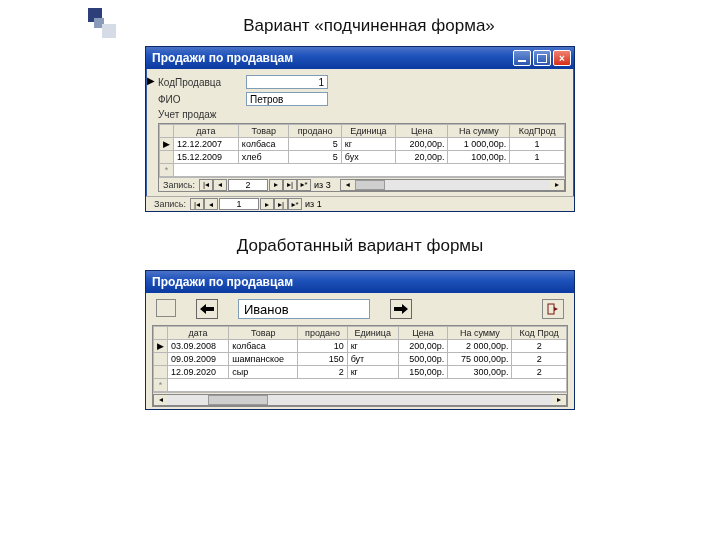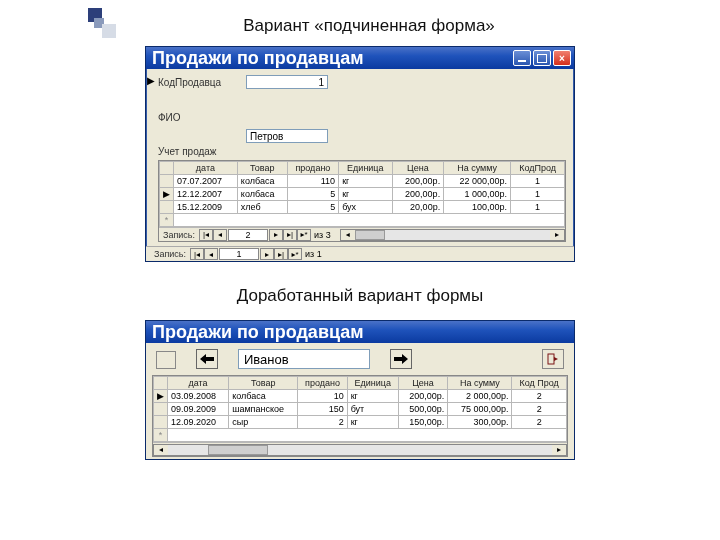--- a/index.html
+++ b/index.html
@@ -43,21 +43,21 @@
   .titlebar {
     height: 22px;
     background: linear-gradient(#4a72c8, #1f53bb 40%, #0b3aa0);
     display: flex;
     align-items: center;
     justify-content: space-between;
     padding: 0 3px 0 6px;
   }
   .titlebar .title {
     color: #fff;
-    font-size: 18px;
+    font-size: 12px;
     font-weight: bold;
   }
   .winbtns { display: flex; gap: 2px; }
   .winbtn {
     width: 18px; height: 16px;
     border: 1px solid #fff;
     border-radius: 2px;
     display: flex; align-items: center; justify-content: center;
     font-size: 10px; font-weight: bold;
     color: #fff;
@@ -85,21 +85,21 @@
   .field-label { width: 88px; color: #333; font-size: 10px; }
   .field-input {
     border: 1px solid #7f9db9;
     background: #fff;
     height: 14px;
     font-size: 10px;
     padding: 0 3px;
     text-align: left;
   }
   .fi-code { width: 82px; text-align: right; }
-  .fi-name { width: 82px; margin-top: 37px; }
+  .fi-name { width: 82px; }
 
   .subform {
     border: 1px solid #888;
     background: #fff;
     margin-top: 3px;
   }
   .tbl {
     width: 100%;
     border-collapse: collapse;
     font-size: 9px;
@@ -173,21 +173,21 @@
     margin: 0 auto;
     border: 1px solid #0a2a6a;
     background: #ece9d8;
   }
   .topstrip {
     display: flex;
     align-items: center;
     justify-content: space-between;
     padding: 6px 10px;
   }
-  .navgroup { display:flex; align-items:flex-end; gap:20px; }
+  .navgroup { display:flex; align-items:flex-start; gap:20px; }
   .sqbtn {
     width: 20px; height: 18px;
     border: 1px solid #888;
     background: #ece9d8;
   }
   .arrbtn {
     width: 22px; height: 20px;
     border: 1px solid #666;
     background: #ece9d8;
     display:flex; align-items:center; justify-content:center;
@@ -246,30 +246,20 @@
         <tbody>
             <tr>
           <th class="rowmark"></th>
           <th>дата</th>
           <th>Товар</th>
           <th>продано</th>
           <th>Единица</th>
           <th>Цена</th>
           <th>На сумму</th>
           <th>КодПрод</th>
-        </tr>
-        <tr>
-          <td class="rowmark"></td>
-          <td>07.07.2007</td>
-          <td>колбаса</td>
-          <td class="num">110</td>
-          <td>кг</td>
-          <td class="num">200,00р.</td>
-          <td class="num">22 000,00р.</td>
-          <td class="ctr">1</td>
         </tr>
         <tr>
           <td class="rowmark">▶</td>
           <td>12.12.2007</td>
           <td>колбаса</td>
           <td class="num">5</td>
           <td>кг</td>
           <td class="num">200,00р.</td>
           <td class="num">1 000,00р.</td>
           <td class="ctr">1</td>

